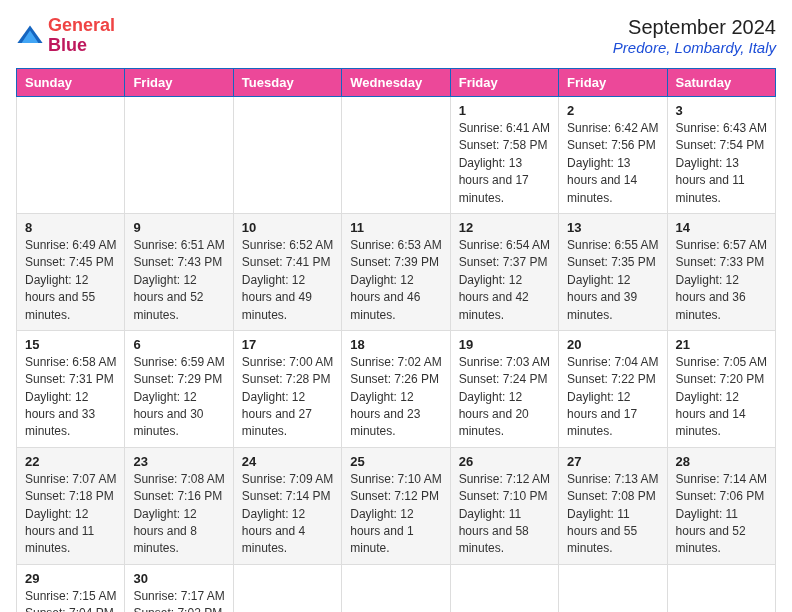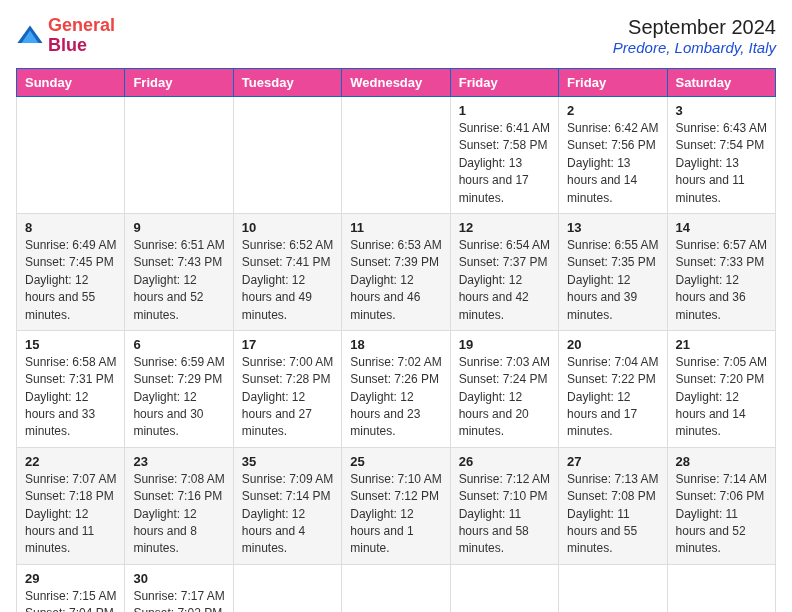--- a/index.html
+++ b/index.html
@@ -200,21 +200,21 @@
       <tr>
         <td>
           <span class="day-number">22</span>
           <div class="day-info">Sunrise: 7:07 AM<br>Sunset: 7:18 PM<br>Daylight: 12 hours and 11 minutes.</div>
         </td>
         <td>
           <span class="day-number">23</span>
           <div class="day-info">Sunrise: 7:08 AM<br>Sunset: 7:16 PM<br>Daylight: 12 hours and 8 minutes.</div>
         </td>
         <td>
-          <span class="day-number">35</span>
+          <span class="day-number">24</span>
           <div class="day-info">Sunrise: 7:09 AM<br>Sunset: 7:14 PM<br>Daylight: 12 hours and 4 minutes.</div>
         </td>
         <td>
           <span class="day-number">25</span>
           <div class="day-info">Sunrise: 7:10 AM<br>Sunset: 7:12 PM<br>Daylight: 12 hours and 1 minute.</div>
         </td>
         <td>
           <span class="day-number">26</span>
           <div class="day-info">Sunrise: 7:12 AM<br>Sunset: 7:10 PM<br>Daylight: 11 hours and 58 minutes.</div>
         </td>

